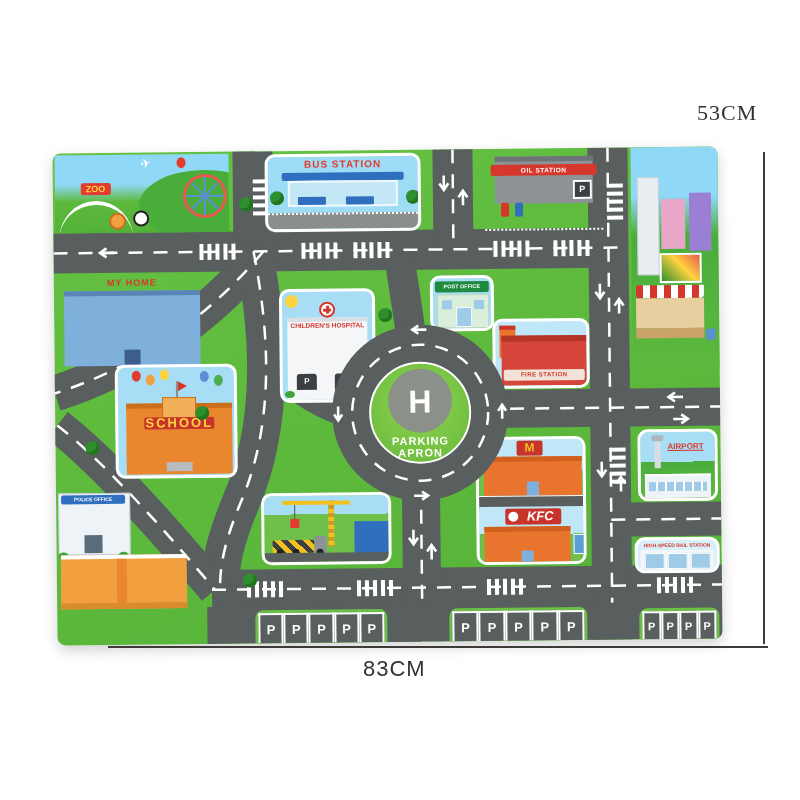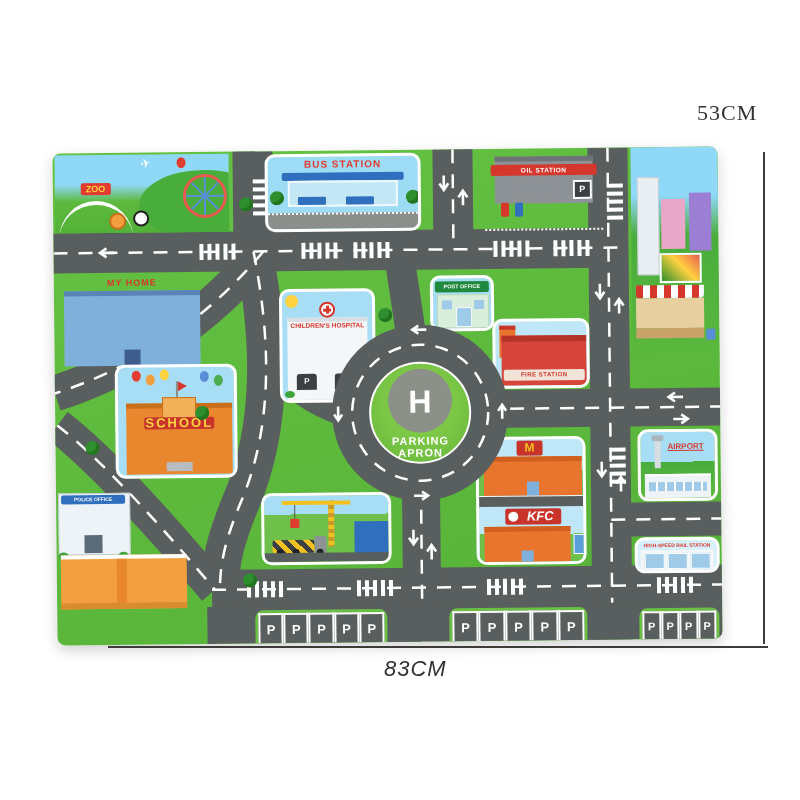--- a/index.html
+++ b/index.html
@@ -394,15 +394,15 @@
         <path transform="translate(365,180) rotate(180)" d="M0,0 m-7,0 h13 m-5,-4 l6,4 l-6,4"></path>
         <path transform="translate(283,263) rotate(90)" d="M0,0 m-7,0 h13 m-5,-4 l6,4 l-6,4"></path>
         <path transform="translate(365,346)" d="M0,0 m-7,0 h13 m-5,-4 l6,4 l-6,4"></path>
         <path transform="translate(447,263) rotate(-90)" d="M0,0 m-7,0 h13 m-5,-4 l6,4 l-6,4"></path>
       </g>
     </svg>
   </div>
 
   <div class="dim-label" style="left:697px;top:100px;font-family:Liberation Serif, serif;">53CM</div>
   <div class="dim-line-v" style="left:763px;top:152px;height:492px;"></div>
-  <div class="dim-label" style="left:384px;top:656px;font-style:italic;">83CM</div>
+  <div class="dim-label" style="left:363px;top:656px;">83CM</div>
   <div class="dim-line-h" style="left:108px;top:646px;width:660px;"></div>
 </div>
 
 </body></html>

